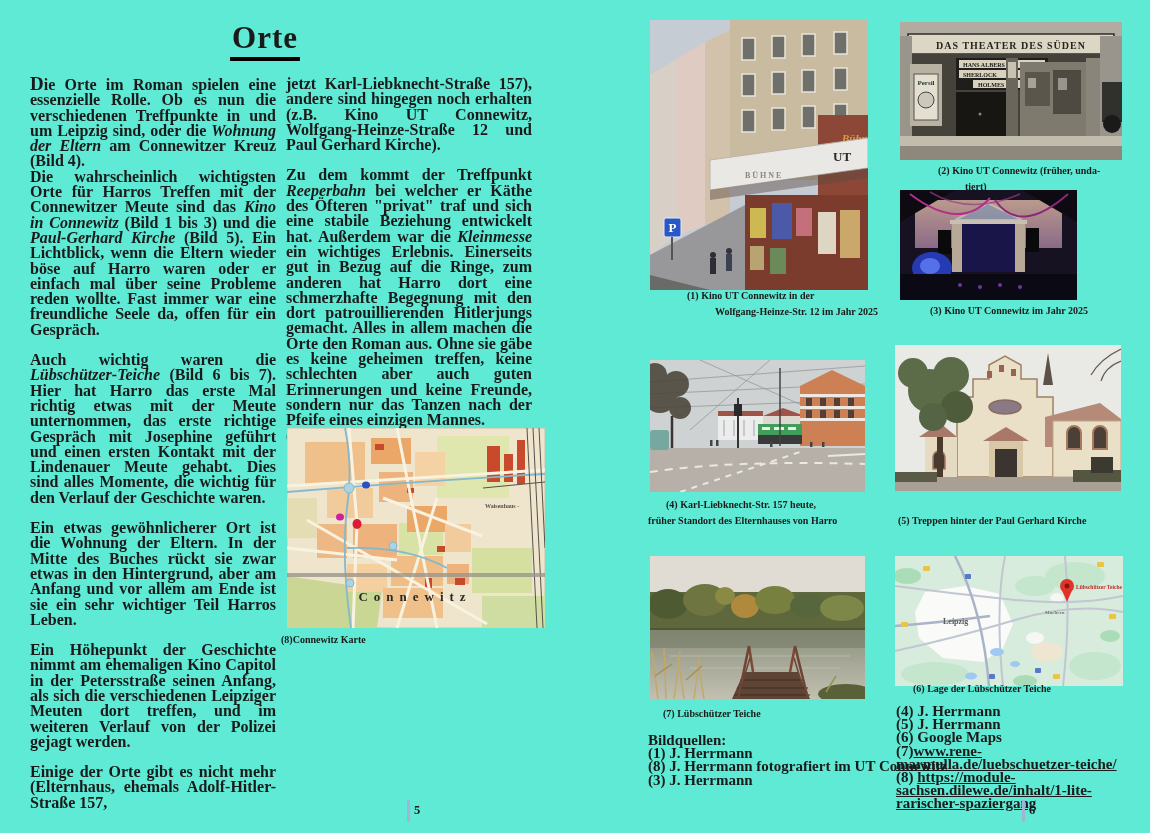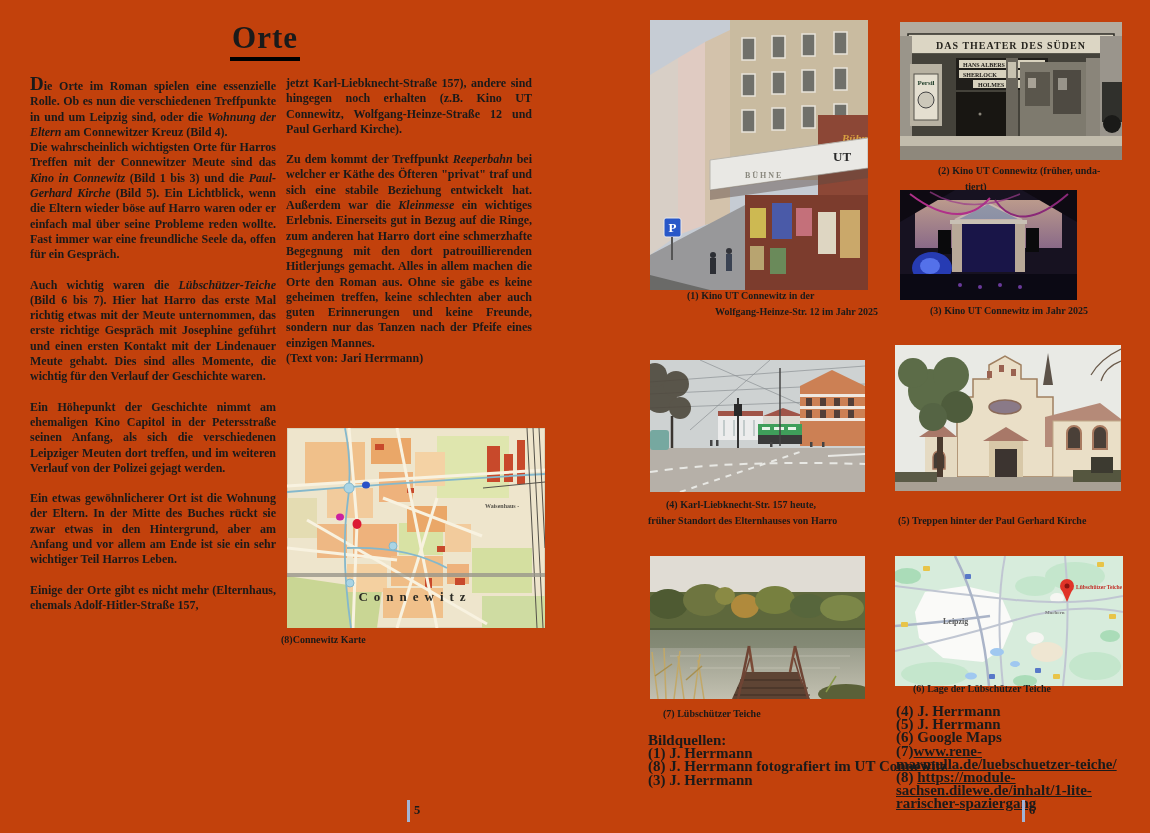--- a/index.html
+++ b/index.html
@@ -1,23 +1,23 @@
 <!DOCTYPE html>
 <html lang="de"><head>
 <meta charset="utf-8">
 <style>
   html,body{margin:0;padding:0;background:#e8e8e8;}
-  .page{position:relative;width:1150px;height:833px;background:#c2410c;overflow:hidden;
+  .page{position:relative;width:1150px;height:833px;background:#5eead4;overflow:hidden;
         font-family:"Liberation Serif","DejaVu Serif",serif;font-weight:700;color:#1a1a1a;}
   
   .title-wrap{position:absolute;left:180px;top:20px;width:170px;text-align:center;}
   .title-wrap span{display:inline-block;font-size:31px;letter-spacing:1px;
         border-bottom:4px solid #000;padding:0 2px 1px 2px;}
   
-  .col{position:absolute;width:246px;text-align:justify;font-size:12px;line-height:15.3px;}
+  .col{position:absolute;width:246px;text-align:justify;font-size:16px;line-height:15.3px;}
   .col p{margin:15px 0 0 0;}
   .col p:first-child,.col p.nogap{margin-top:0;}
   .em{font-style:italic;}
   .dropcap::first-letter{font-size:19px;}
   
   .caption{position:absolute;font-size:10px;line-height:16px;white-space:nowrap;}
   .caption .line{display:block;}
   .ind28{margin-left:28px;}
   .ind27{margin-left:27px;}
   .ind18{margin-left:18px;}
@@ -39,22 +39,22 @@
 <div class="page">
 
   <div class="title-wrap">
     <span>Orte</span>
   </div>
 
   <div class="col" style="left:30px;top:76px;">
     <p class="dropcap"><span>Die Orte im Roman spielen eine essenzielle Rolle. Ob es nun die verschiedenen Treffpunkte in und um Leipzig sind, oder die </span><span class="em">Wohnung der Eltern</span><span> am Connewitzer Kreuz (Bild 4).</span></p>
     <p class="nogap"><span>Die wahrscheinlich wichtigsten Orte für Harros Treffen mit der Connewitzer Meute sind das </span><span class="em">Kino in Connewitz</span><span> (Bild 1 bis 3) und die </span><span class="em">Paul-Gerhard Kirche</span><span> (Bild 5). Ein Lichtblick, wenn die Eltern wieder böse auf Harro waren oder er einfach mal über seine Probleme reden wollte. Fast immer war eine freundliche Seele da, offen für ein Gespräch.</span></p>
     <p><span>Auch wichtig waren die </span><span class="em">Lübschützer-Teiche</span><span> (Bild 6 bis 7). Hier hat Harro das erste Mal richtig etwas mit der Meute unternommen, das erste richtige Gespräch mit Josephine geführt und einen ersten Kontakt mit der Lindenauer Meute gehabt. Dies sind alles Momente, die wichtig für den Verlauf der Geschichte waren.</span></p>
+    <p><span>Ein etwas gewöhnlicherer Ort ist die Wohnung der Eltern. In der Mitte des Buches rückt sie zwar etwas in den Hintergrund, aber am Anfang und vor allem am Ende ist sie ein sehr wichtiger Teil Harros Leben.</span></p>
     <p><span>Ein Höhepunkt der Geschichte nimmt am ehemaligen Kino Capitol in der Petersstraße seinen Anfang, als sich die verschiedenen Leipziger Meuten dort treffen, und im weiteren Verlauf von der Polizei gejagt werden.</span></p>
-    <p><span>Ein etwas gewöhnlicherer Ort ist die Wohnung der Eltern. In der Mitte des Buches rückt sie zwar etwas in den Hintergrund, aber am Anfang und vor allem am Ende ist sie ein sehr wichtiger Teil Harros Leben.</span></p>
     <p><span>Einige der Orte gibt es nicht mehr (Elternhaus, ehemals Adolf-Hitler-Straße 157,</span></p>
   </div>
 
   <div class="col" style="left:286px;top:76px;">
     <p><span>jetzt Karl-Liebknecht-Straße 157), andere sind hingegen noch erhalten (z.B. Kino UT Connewitz, Wolfgang-Heinze-Straße 12 und  Paul Gerhard Kirche).</span></p>
     <p><span>Zu dem kommt der Treffpunkt </span><span class="em">Reeperbahn</span><span> bei welcher er Käthe des Öfteren "privat" traf und sich eine stabile Beziehung entwickelt hat. Außerdem war die </span><span class="em">Kleinmesse</span><span> ein wichtiges Erlebnis. Einerseits gut in Bezug auf die Ringe, zum anderen hat Harro dort eine schmerzhafte Begegnung mit den dort patrouillierenden Hitlerjungs gemacht. Alles in allem machen die Orte den Roman aus. Ohne sie gäbe es keine geheimen treffen, keine schlechten aber auch guten Erinnerungen und keine Freunde, sondern nur das Tanzen nach der Pfeife eines einzigen Mannes.</span></p>
     <p class="nogap"><span>(Text von: Jari Herrmann)</span></p>
   </div>
 
   <svg class="photo" style="left:287px;top:428px;" width="258" height="200" viewBox="0 0 258 200">

